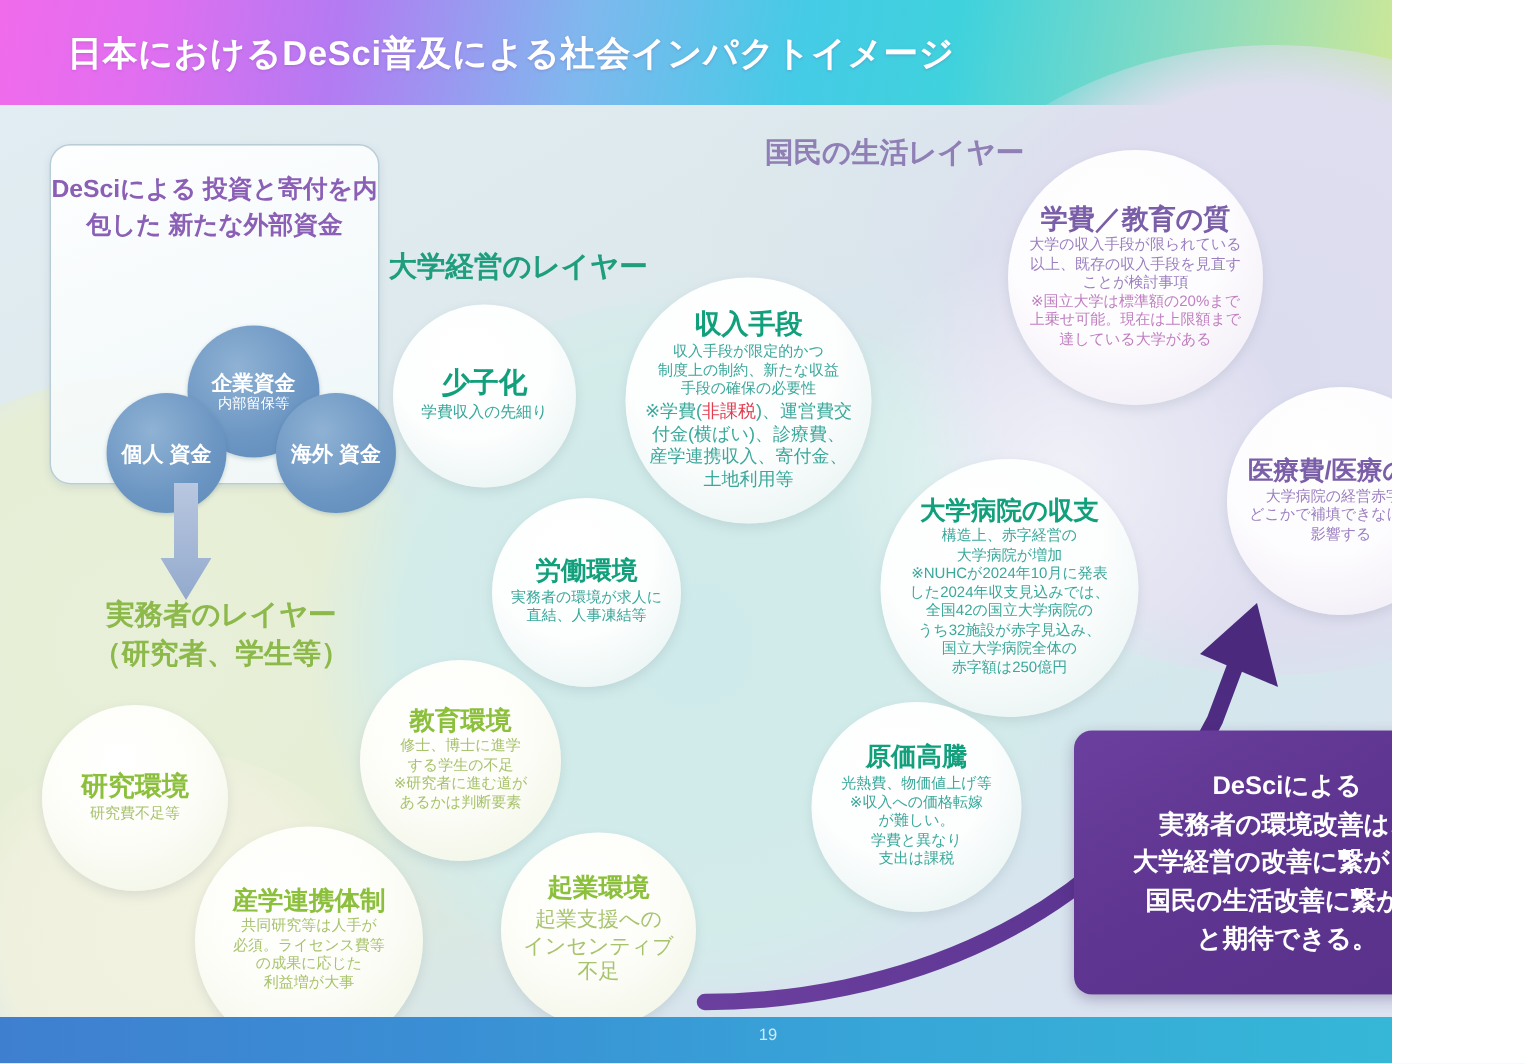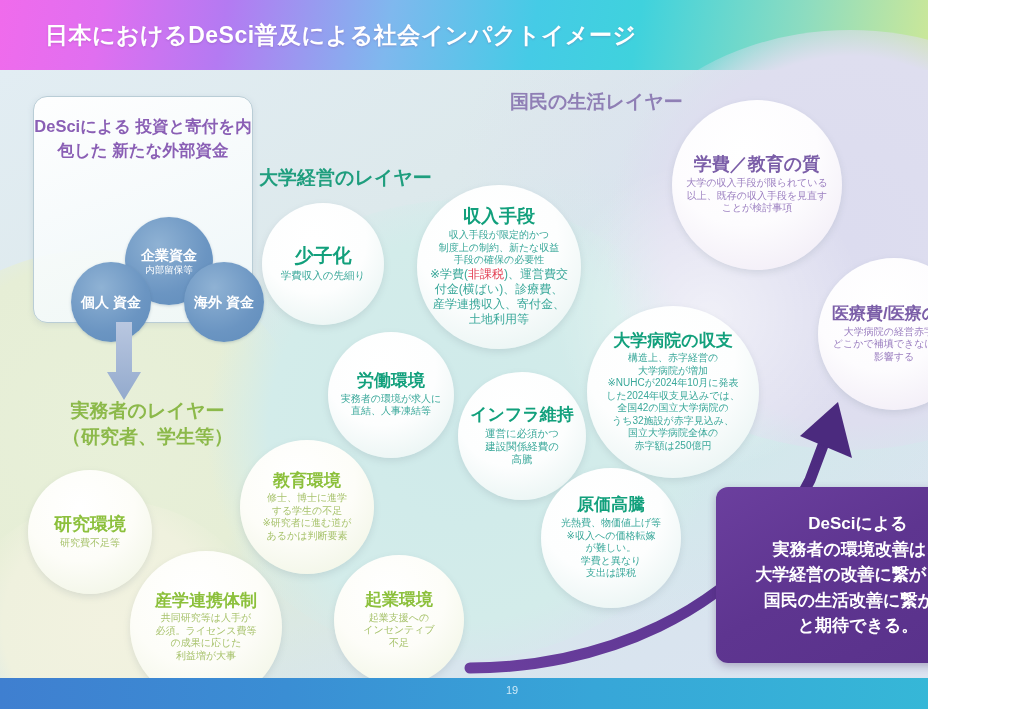--- a/index.html
+++ b/index.html
@@ -224,26 +224,20 @@
 産学連携収入、寄付金、
 土地利用等</span></div>
   </div>
 
   <div class="bubble t-teal" id="bubble-roudou">
     <div class="b-title" style="font-size:17px">労働環境</div>
     <div class="b-body" style="font-size:10px;white-space:pre-line">実務者の環境が求人に
 直結、人事凍結等</div>
   </div>
 
-  <div class="bubble t-teal" id="bubble-infra">
-    <div class="b-title" style="font-size:17px">インフラ維持</div>
-    <div class="b-body" style="font-size:10.5px;white-space:pre-line">運営に必須かつ
-建設関係経費の
-高騰</div>
-  </div>
 
   <div class="bubble t-teal" id="bubble-hospital">
     <div class="b-title" style="font-size:17px">大学病院の収支</div>
     <div class="b-body" style="font-size:10px;white-space:pre-line">構造上、赤字経営の
 大学病院が増加
 ※NUHCが2024年10月に発表
 した2024年収支見込みでは、
 全国42の国立大学病院の
 うち32施設が赤字見込み、</div>
     <div class="b-note red" style="font-size:10px;white-space:pre-line">国立大学病院全体の
@@ -257,20 +251,23 @@
 が難しい。</div>
     <div class="b-note red" style="font-size:10px;white-space:pre-line">学費と異なり
 支出は課税</div>
   </div>
 
   <div class="bubble t-purple" id="bubble-gakuhi">
     <div class="b-title" style="font-size:18px">学費／教育の質</div>
     <div class="b-body" style="font-size:10px;white-space:pre-line">大学の収入手段が限られている
 以上、既存の収入手段を見直す
 ことが検討事項</div>
+    <div class="b-note" style="font-size:10px;white-space:pre-line">※国立大学は標準額の20%まで
+上乗せ可能。現在は上限額まで
+達している大学がある</div>
   </div>
 
   <div class="bubble t-purple" id="bubble-iryou">
     <div class="b-title" style="font-size:17px">医療費/医療の質</div>
     <div class="b-body" style="font-size:10px;white-space:pre-line">大学病院の経営赤字を
 どこかで補填できなければ
 影響する</div>
   </div>
 
   <div class="bubble t-green" id="bubble-kenkyuu">
@@ -289,21 +286,21 @@
   <div class="bubble t-green" id="bubble-sangaku">
     <div class="b-title" style="font-size:17px">産学連携体制</div>
     <div class="b-body" style="font-size:10px;white-space:pre-line">共同研究等は人手が
 必須。ライセンス費等
 の成果に応じた
 利益増が大事</div>
   </div>
 
   <div class="bubble t-green" id="bubble-kigyou">
     <div class="b-title" style="font-size:17px">起業環境</div>
-    <div class="b-body" style="font-size:10px;white-space:pre-line">起業支援への
+    <div class="b-body" style="font-size:14px;white-space:pre-line">起業支援への
 インセンティブ
 不足</div>
   </div>
 
   <div id="conclusion-box">
     <div id="conclusion-text">DeSciによる
 実務者の環境改善は、
 大学経営の改善に繋がり、
 国民の生活改善に繋がる
 と期待できる。</div>

